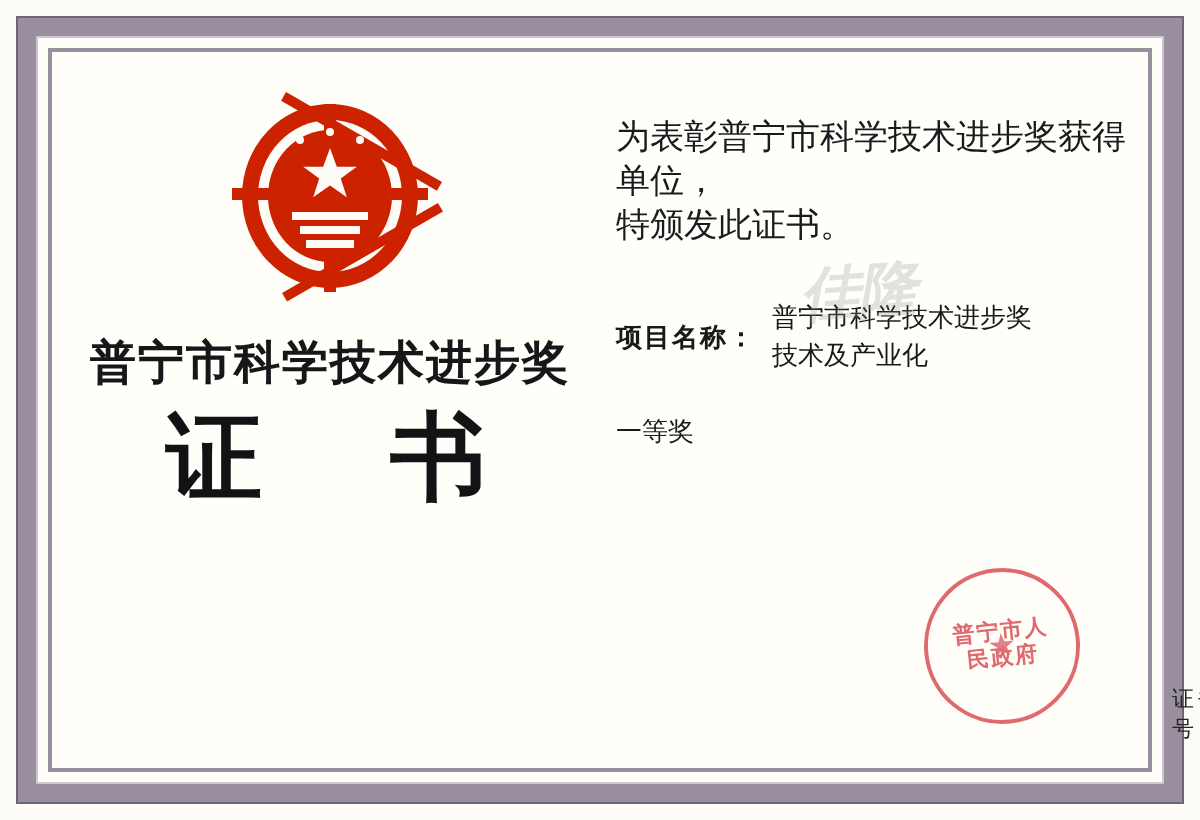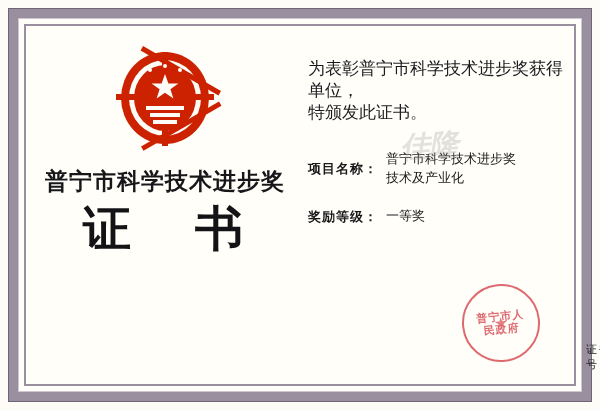--- a/index.html
+++ b/index.html
@@ -278,21 +278,20 @@
 
         <div class="field-row">
           <div class="field-label">项目名称：</div>
           <div class="field-value">
             <span>普宁市科学技术进步奖</span>
             <span class="v2">技术及产业化</span>
           </div>
         </div>
 
         <div class="field-row">
-          <div class="field-label">奖励等级：</div>
           <div class="field-value">一等奖</div>
         </div>
 
         <div class="field-row">
         </div>
 
       </div>
 
       <div class="footer">
         <div class="cert-no">

